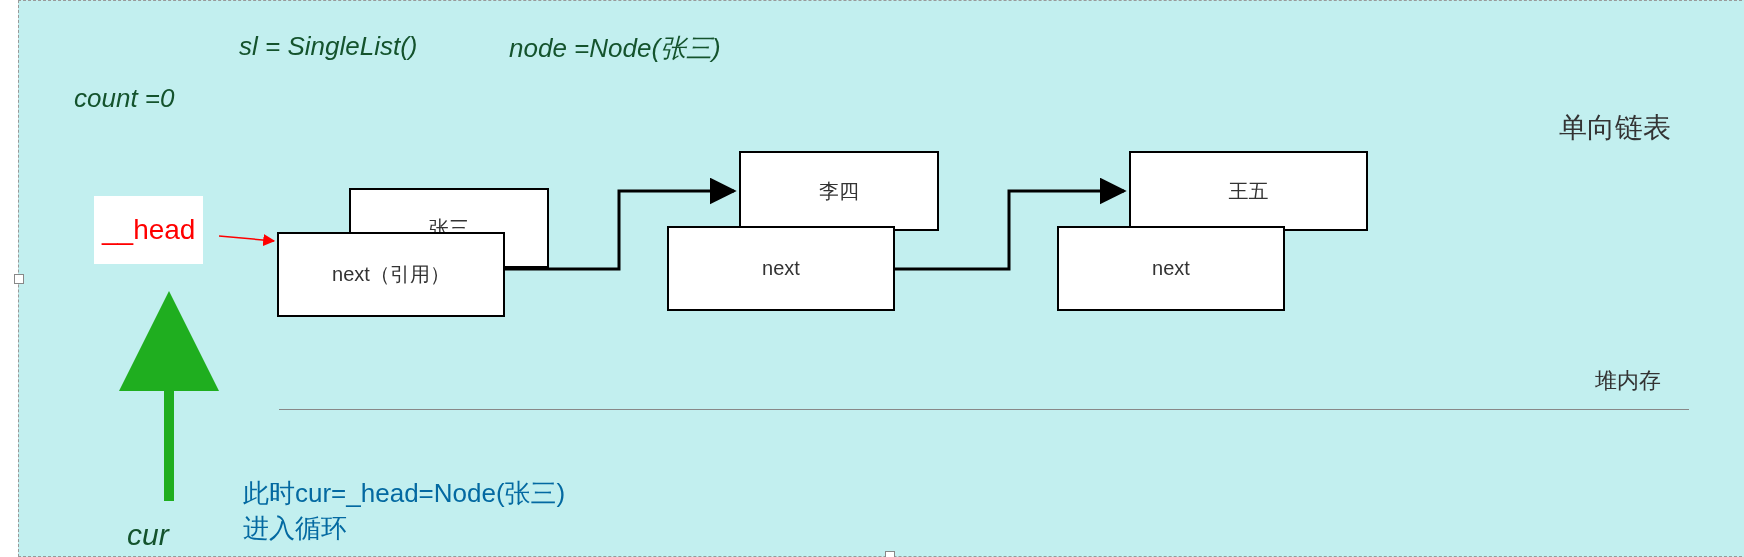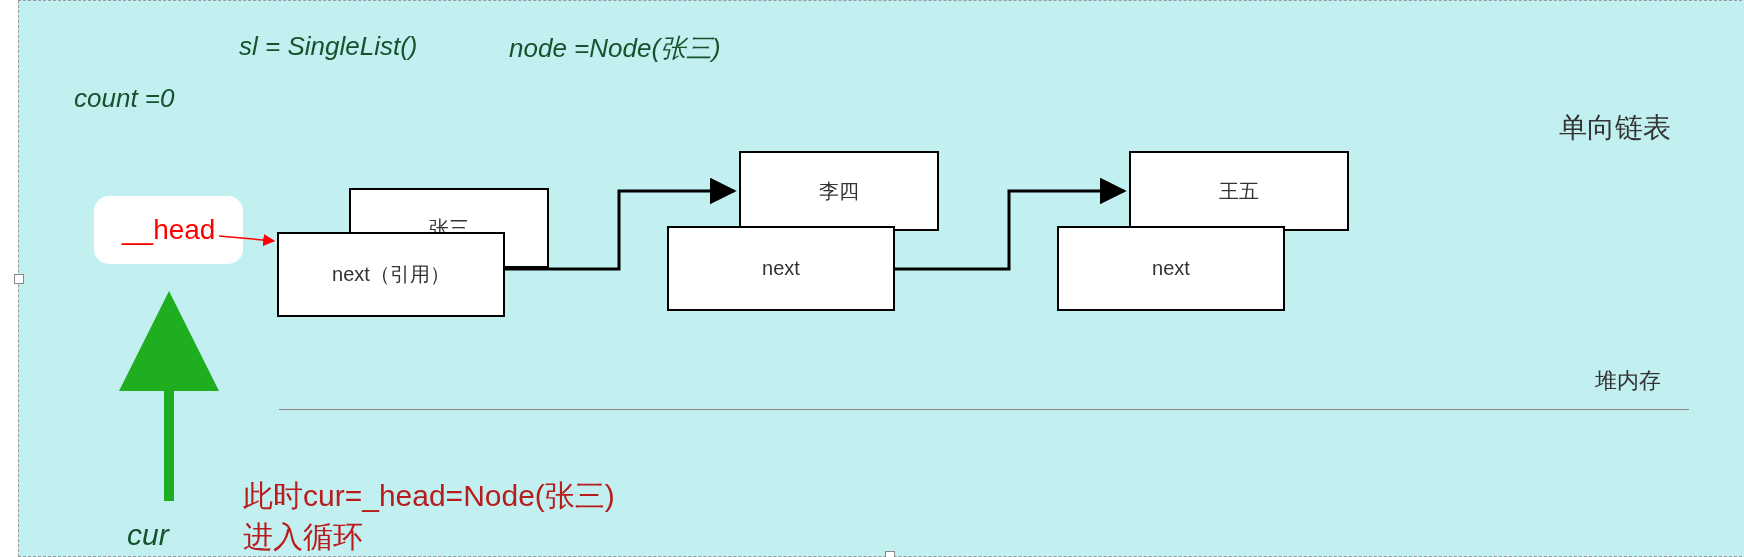--- a/index.html
+++ b/index.html
@@ -23,24 +23,23 @@
     border: 1px solid #888;
   }
   .handle.left { left: -5px; top: 50%; transform: translateY(-50%); }
   .handle.bottom { left: 50%; bottom: -5px; transform: translateX(-50%); }
   .txt { position: absolute; white-space: nowrap; }
   .red { color: #14532d; font-style: italic; }
   .black { color: #333; }
   .headbox {
     position: absolute;
     background: #fff;
-    padding: 18px 28px;
+    padding: 18px 8px;
     font-size: 28px;
     color: #ff0000;
-    border-radius: 15px;
   }
   .nodebox {
     position: absolute;
     background: #fff;
     border: 2px solid #000;
     display: flex; align-items: center; justify-content: center;
     font-size: 20px;
     color: #333;
   }
   .hr {
@@ -49,21 +48,21 @@
     background: #888;
   }
   svg.overlay {
     position: absolute; left: 0; top: 0;
     width: 1744px; height: 557px;
     pointer-events: none;
   }
   .title-top { font-size: 26px; }
   .title-right { font-size: 28px; }
   .labelmem { font-size: 22px; }
-  .notes { font-size: 30px; color: #b91c1c; line-height: 1.35; }
+  .notes { font-size: 26px; color: #0369a1; line-height: 1.35; }
 </style>
 </head>
 <body>
 
 <div class="canvas">
   <div class="handle left"></div>
 
   <div class="handle bottom"></div>
 
   <div class="txt red title-top" style="left:220px; top:30px;">sl = SingleList()</div>
@@ -84,21 +83,21 @@
     <span>next（引用）</span>
   </div>
 
   <div class="nodebox" style="left:720px; top:150px; width:200px; height:80px;">
     <span>李四</span>
   </div>
   <div class="nodebox" style="left:648px; top:225px; width:228px; height:85px;">
     <span>next</span>
   </div>
 
-  <div class="nodebox" style="left:1110px; top:150px; width:220px; height:80px;">
+  <div class="nodebox" style="left:1110px; top:150px; width:239px; height:80px;">
     <span>王五</span>
   </div>
   <div class="nodebox" style="left:1038px; top:225px; width:228px; height:85px;">
     <span>next</span>
   </div>
 
   <div class="txt black labelmem" style="right:100px; top:365px;">堆内存</div>
 
   <div class="hr" style="left:260px; top:408px; width:1410px;"></div>
 

